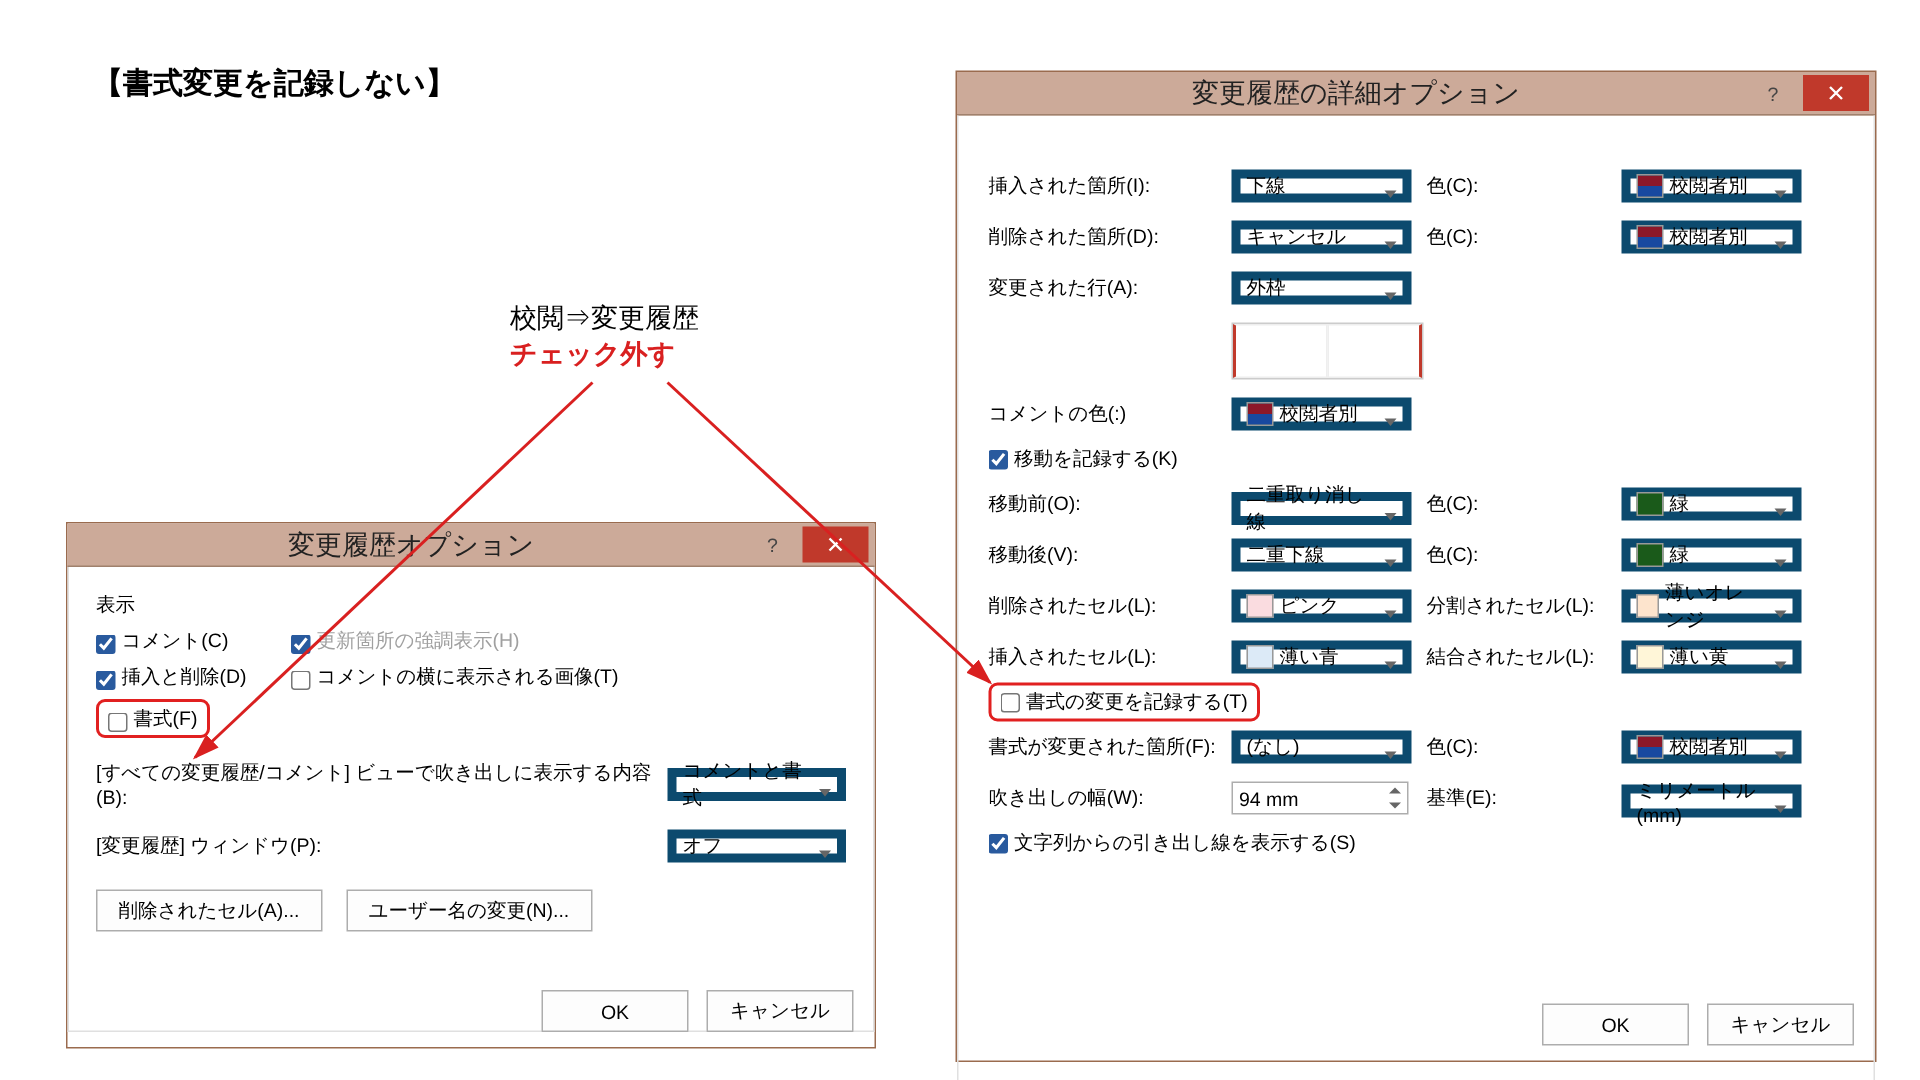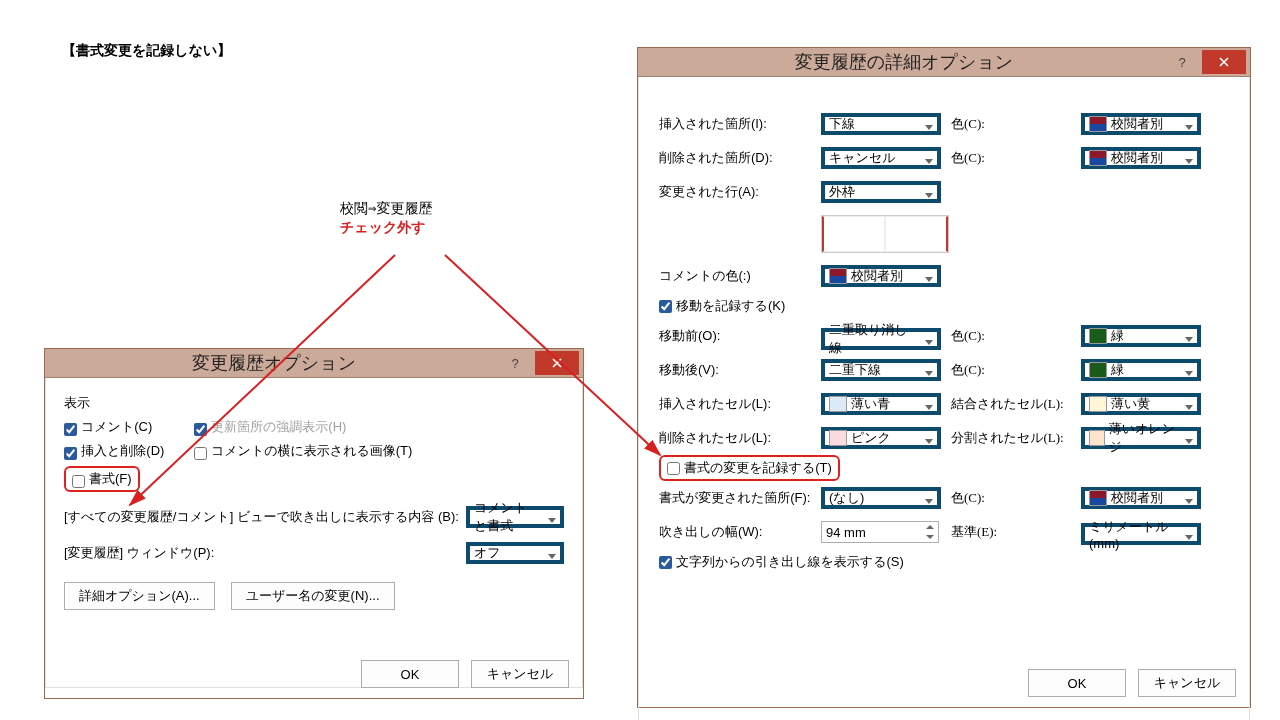--- a/index.html
+++ b/index.html
@@ -12,30 +12,29 @@
     font-size: 13px;
     color: #000;
     overflow: hidden;
     position: relative;
   }
   .page-title {
     position: absolute;
     top: 42px;
     left: 62px;
     font-weight: bold;
-    font-size: 14px;
+    font-size: 20px;
   }
   .anno-top {
     position: absolute;
     top: 200px;
     left: 340px;
-    font-size: 14px;
+    font-size: 18px;
     text-align: left;
     line-height: 1.35;
-    font-family: Liberation Mono, monospace;
   }
   .anno-top .line2 {
     color: #d92020;
     font-weight: bold;
   }
 
   
   .dlg-small {
     position: absolute;
     top: 349px;
@@ -106,21 +105,21 @@
   .hl-red {
     border: 2px solid #e12020;
     border-radius: 6px;
     padding: 2px 6px;
     display: inline-flex;
     align-items: center;
     gap: 4px;
   }
 
   .combo {
-    border: 4px solid #0c4a6e;
+    border: 6px solid #0c4a6e;
     height: 22px;
     display: inline-flex;
     align-items: center;
     padding: 0 4px;
     background: #fff;
     position: relative;
     box-sizing: border-box;
   }
   .combo::after {
     content: "";
@@ -148,21 +147,21 @@
     gap: 12px;
   }
   .dlg-footer .btn { width: 68px; }
 
   .sm-row2 {
     display: flex;
     align-items: center;
     margin-top: 14px;
   }
   .sm-row2 .lab { flex: 1; }
-  .sm-row2 .combo { width: 98px; }
+  .sm-row2 .combo { width: 119px; }
 
   .btn-row { display: flex; gap: 16px; margin-top: 18px; }
 
   
   .dlg-large {
     position: absolute;
     top: 48px;
     left: 638px;
     width: 612px;
     height: 659px;
@@ -176,21 +175,21 @@
     height: 664px;
     box-sizing: border-box;
   }
   .grid-row {
     display: flex;
     align-items: center;
     height: 34px;
   }
   .grid-row .lab1 { width: 162px; }
   .grid-row .sel1 { width: 130px; }
-  .grid-row .lab2 { width: 130px; font-family: Liberation Serif, serif; }
+  .grid-row .lab2 { width: 130px; }
   .grid-row .sel2 { width: 128px; }
   .sel1 .combo, .sel2 .combo { width: 120px; }
   .swatch {
     display: inline-block;
     width: 16px;
     height: 14px;
     margin-right: 4px;
     vertical-align: middle;
     border: 1px solid #999;
   }
@@ -315,21 +314,21 @@
     </div>
     <div class="sm-row2">
       <span class="lab">[変更履歴] ウィンドウ(P):</span>
       <span class="combo">
           <span class="comboval">オフ</span>
         </span>
     </div>
 
     <div class="btn-row">
       <span class="btn">
-          <span>詳細オプション(A)...</span>
+          <span>削除されたセル(A)...</span>
         </span>
       <span class="btn">
           <span>ユーザー名の変更(N)...</span>
         </span>
     </div>
   </div>
   <div class="dlg-footer">
     <span class="btn">
         <span>OK</span>
       </span>
@@ -413,41 +412,41 @@
       <span class="sel1"><span class="combo">
             <span class="comboval">二重下線</span>
           </span></span>
       <span class="lab2">色(C):</span>
       <span class="sel2"><span class="combo">
             <span class="swatch sw-green"></span>
             <span class="comboval">緑</span>
           </span></span>
     </div>
     <div class="grid-row">
+      <span class="lab1">削除されたセル(L):</span>
+      <span class="sel1"><span class="combo">
+            <span class="swatch sw-pink"></span>
+            <span class="comboval">ピンク</span>
+          </span></span>
+      <span class="lab2">分割されたセル(L):</span>
+      <span class="sel2"><span class="combo">
+            <span class="swatch sw-lorange"></span>
+            <span class="comboval">薄いオレンジ</span>
+          </span></span>
+    </div>
+    <div class="grid-row">
       <span class="lab1">挿入されたセル(L):</span>
       <span class="sel1"><span class="combo">
             <span class="swatch sw-lblue"></span>
             <span class="comboval">薄い青</span>
           </span></span>
       <span class="lab2">結合されたセル(L):</span>
       <span class="sel2"><span class="combo">
             <span class="swatch sw-lyellow"></span>
             <span class="comboval">薄い黄</span>
-          </span></span>
-    </div>
-    <div class="grid-row">
-      <span class="lab1">削除されたセル(L):</span>
-      <span class="sel1"><span class="combo">
-            <span class="swatch sw-pink"></span>
-            <span class="comboval">ピンク</span>
-          </span></span>
-      <span class="lab2">分割されたセル(L):</span>
-      <span class="sel2"><span class="combo">
-            <span class="swatch sw-lorange"></span>
-            <span class="comboval">薄いオレンジ</span>
           </span></span>
     </div>
 
     <div>
       <span class="hl-red-wide">
         <label class="chk-line" style="height:auto">
             <input type="checkbox" style="">
             <span>書式の変更を記録する(T)</span>
           </label>
       </span>

